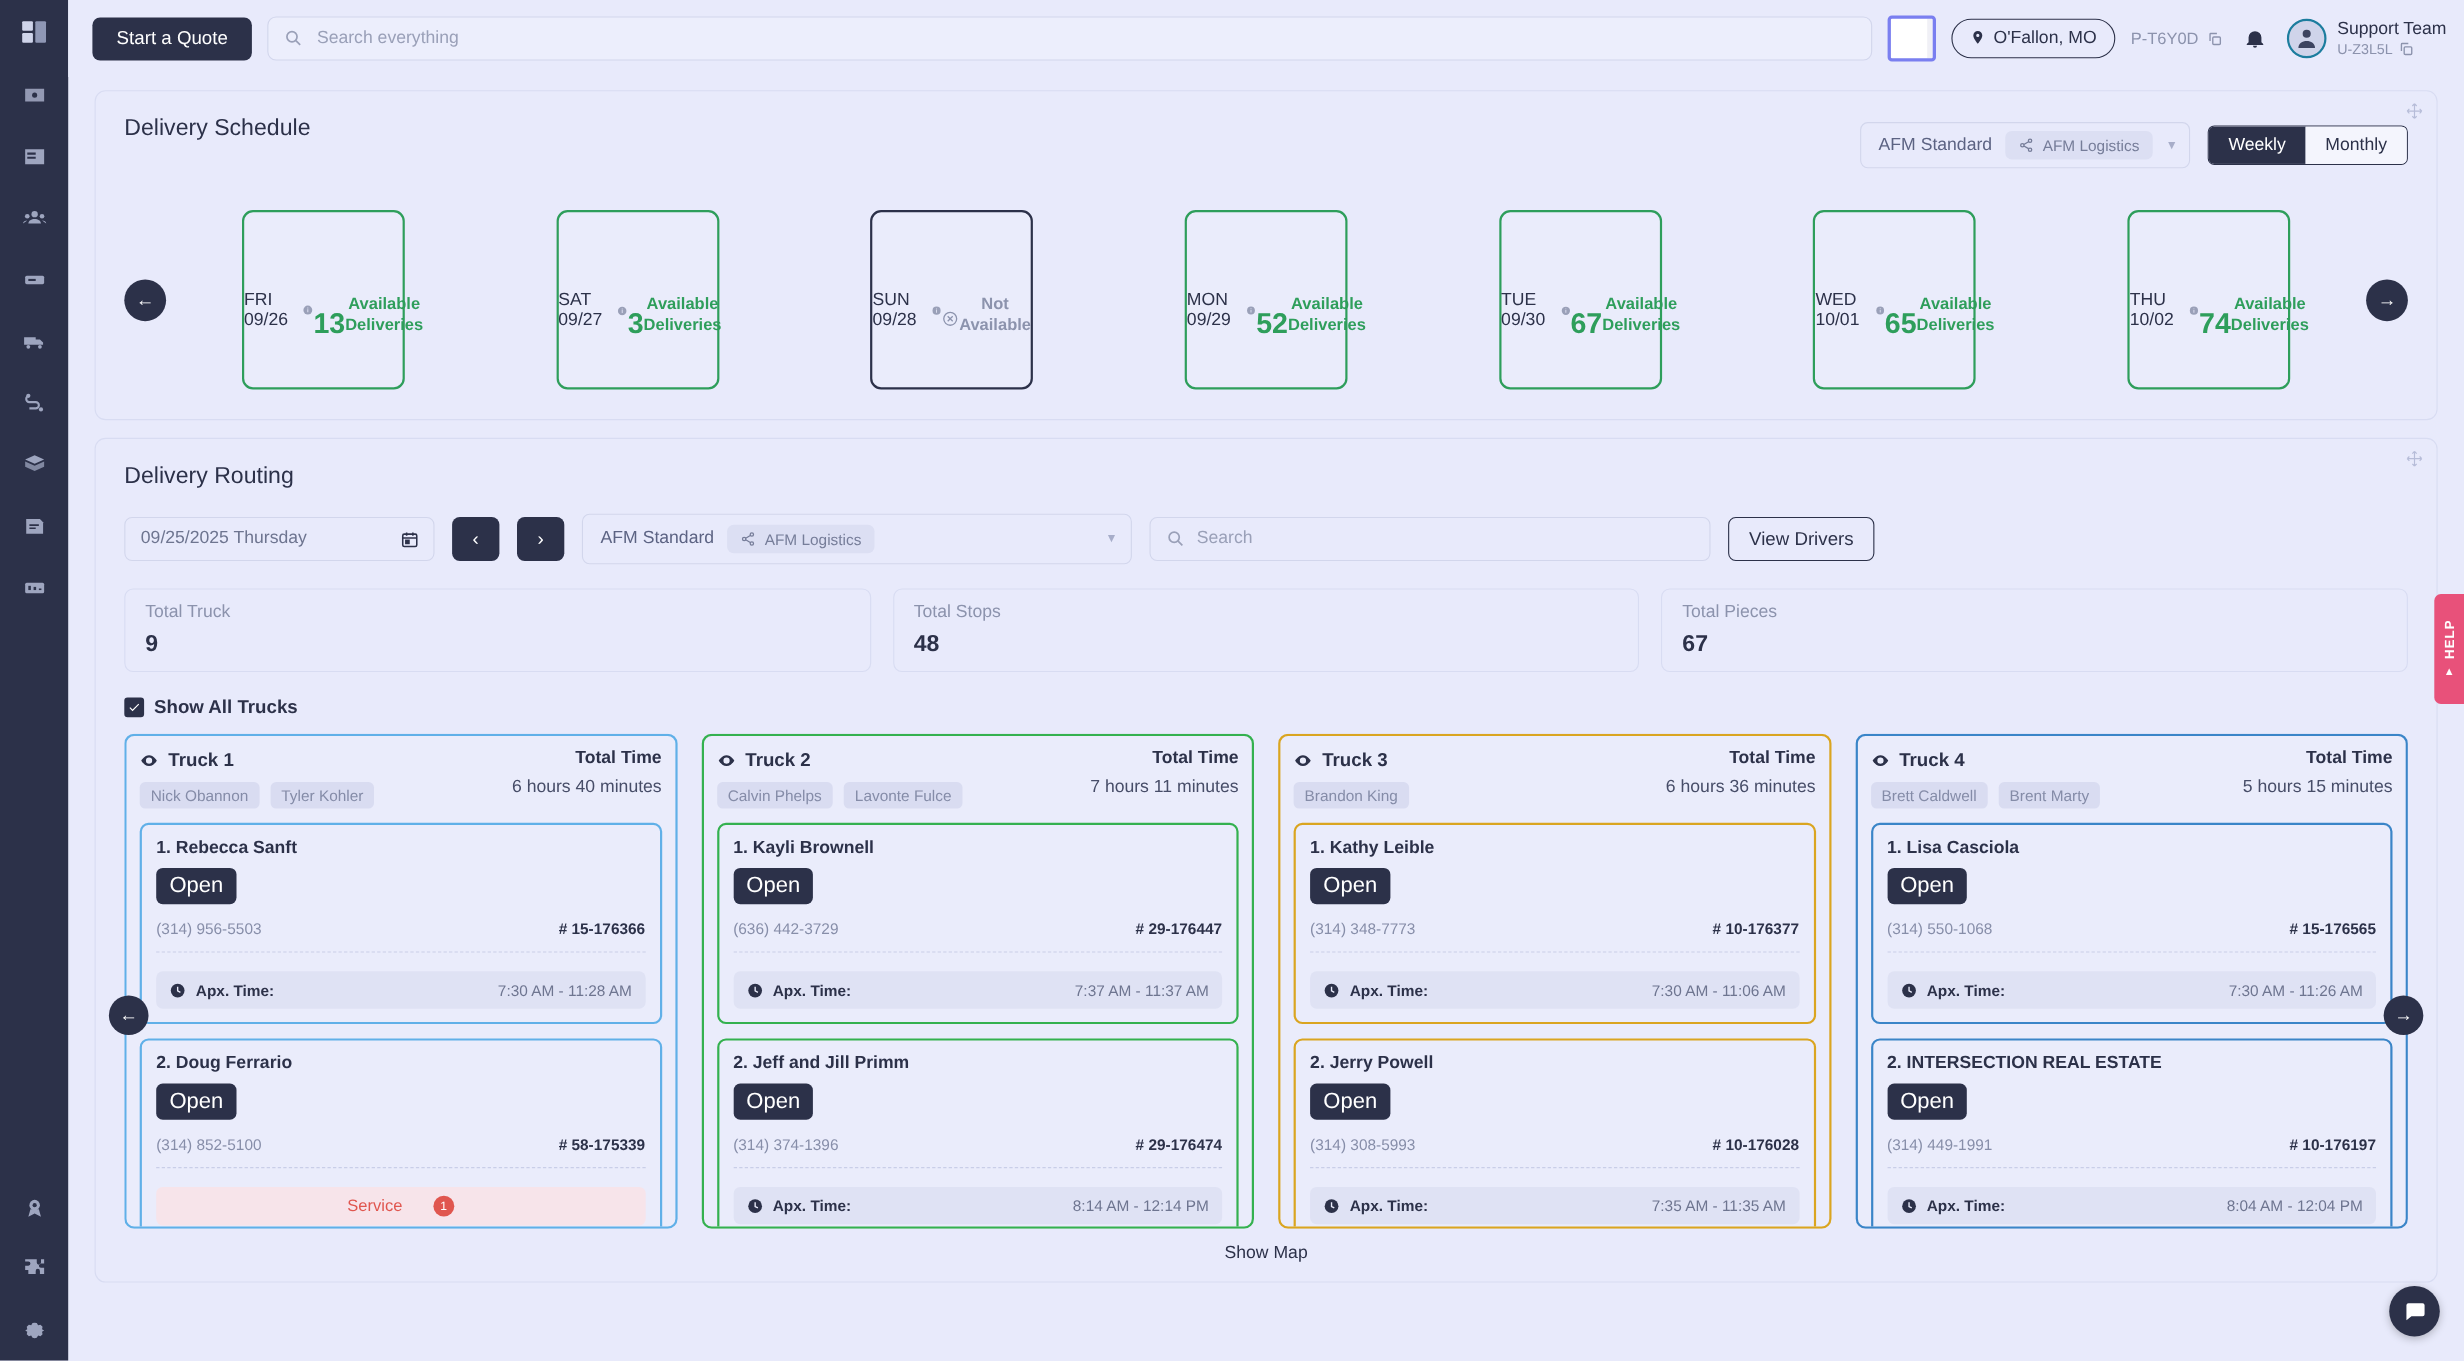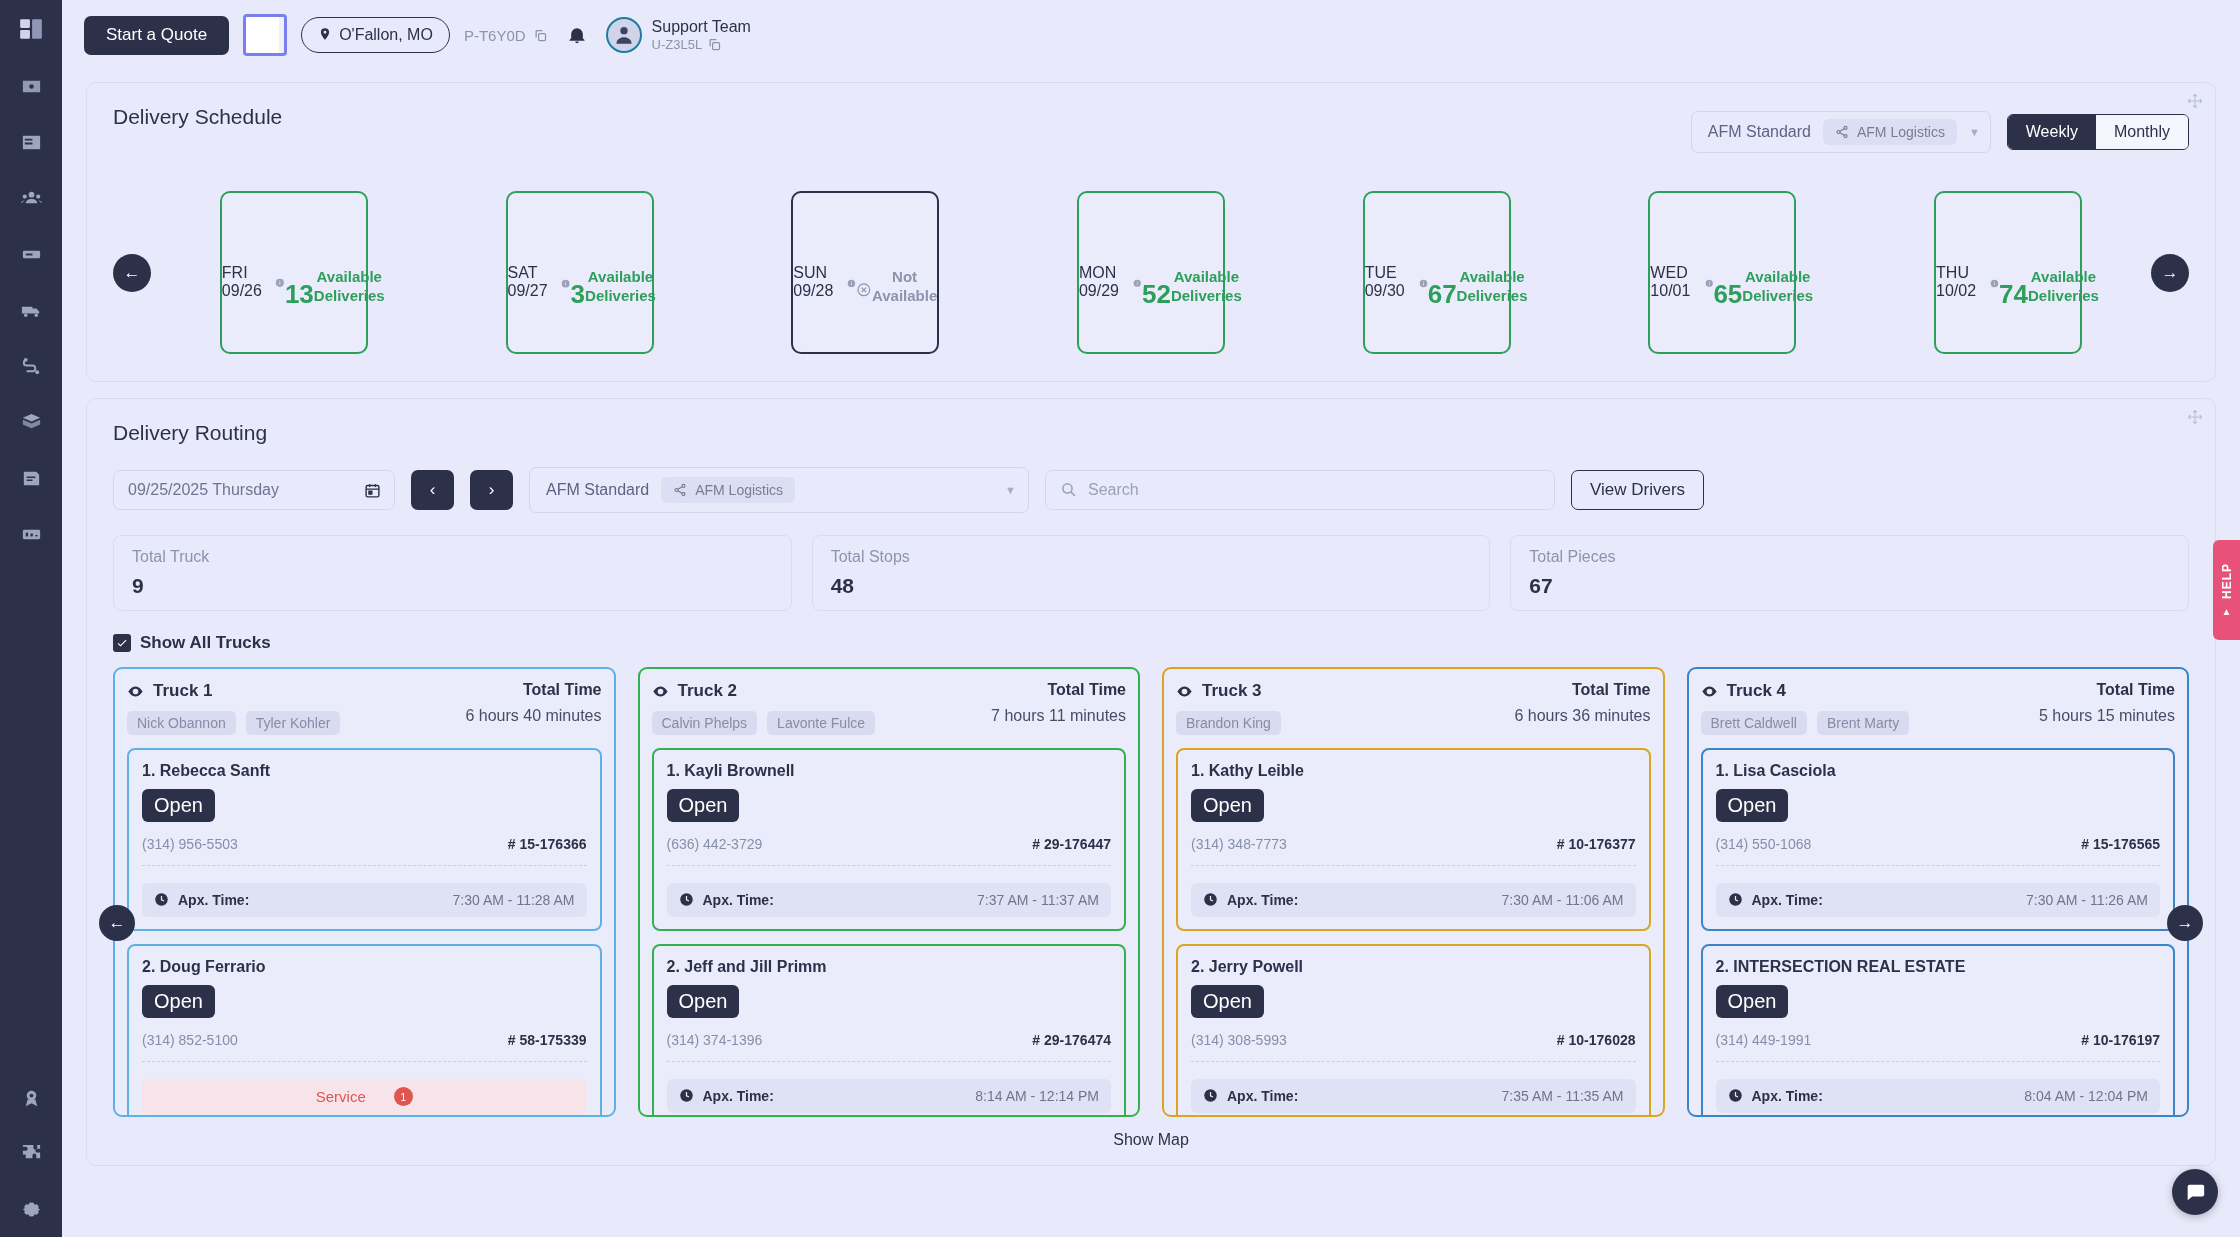--- a/index.html
+++ b/index.html
@@ -255,21 +255,21 @@
   }
   .stop-meta { display: flex; justify-content: space-between; align-items: center; margin-top: 14px; }
   .stop-phone { font-size: 14px; color: #878ea9; }
   .stop-order { font-size: 14px; color: #2c3149; font-weight: 700; }
   .dash-sep { border-top: 1px dashed #c9cee8; margin-top: 13px; }
   .apx-bar {
     display: flex; align-items: center; justify-content: space-between;
     background: #dfe2f4; border-radius: 6px;
     padding: 9px 12px; margin-top: 17px; margin-bottom: 12px;
   }
-  .apx-left { display: flex; align-items: flex-start; gap: 9px; font-size: 14px; font-weight: 700; color: #2c3149; }
+  .apx-left { display: flex; align-items: flex-end; gap: 9px; font-size: 14px; font-weight: 700; color: #2c3149; }
   .clock-ico { width: 15px; height: 15px; color: #2c3149; }
   .apx-time { font-size: 14px; color: #6e7590; }
   .svc-bar {
     display: flex; align-items: center; justify-content: center; gap: 28px;
     background: #f7e4ea; border-radius: 6px;
     padding: 8px 12px; margin: 17px 0 12px 0;
   }
   .svc-text { font-size: 15px; color: #e0564f; }
   .svc-count {
     width: 19px; height: 19px; border-radius: 50%;
@@ -402,20 +402,29 @@
         <path d="M12 8a4 4 0 104 4 4 4 0 00-4-4zm9 4l-2-1.2.5-2.3-2-2-2.2.6L14 5l-2-.4L10 5 8.7 7.1 6.5 6.5l-2 2 .5 2.3L3 12l2 1.2-.5 2.3 2 2 2.2-.6L10 19l2 .4 2-.4 1.3-2.1 2.2.6 2-2-.5-2.3z"></path>
       </svg>
     </div>
 </div>
 
 <div class="main">
 
   <div class="topbar">
     <button class="quote-btn">Start a Quote</button>
 
+    <div class="search-wrap">
+      <span class="search-ico">
+        <svg viewBox="0 0 24 24" fill="none" stroke="currentColor" stroke-width="2.2">
+            <circle cx="10.5" cy="10.5" r="6.5"></circle>
+            <path d="M15.5 15.5L21 21"></path>
+          </svg>
+      </span>
+      <input type="text" placeholder="Search everything" style="">
+    </div>
 
     <div class="focus-box"></div>
 
     <div class="loc-chip">
       <span class="pin-ico">
         <svg viewBox="0 0 24 24" fill="currentColor">
             <path d="M12 2a7 7 0 00-7 7c0 5 7 13 7 13s7-8 7-13a7 7 0 00-7-7zm0 9.5A2.5 2.5 0 1114.5 9 2.5 2.5 0 0112 11.5z"></path>
           </svg>
       </span>
       <span>O'Fallon, MO</span>

